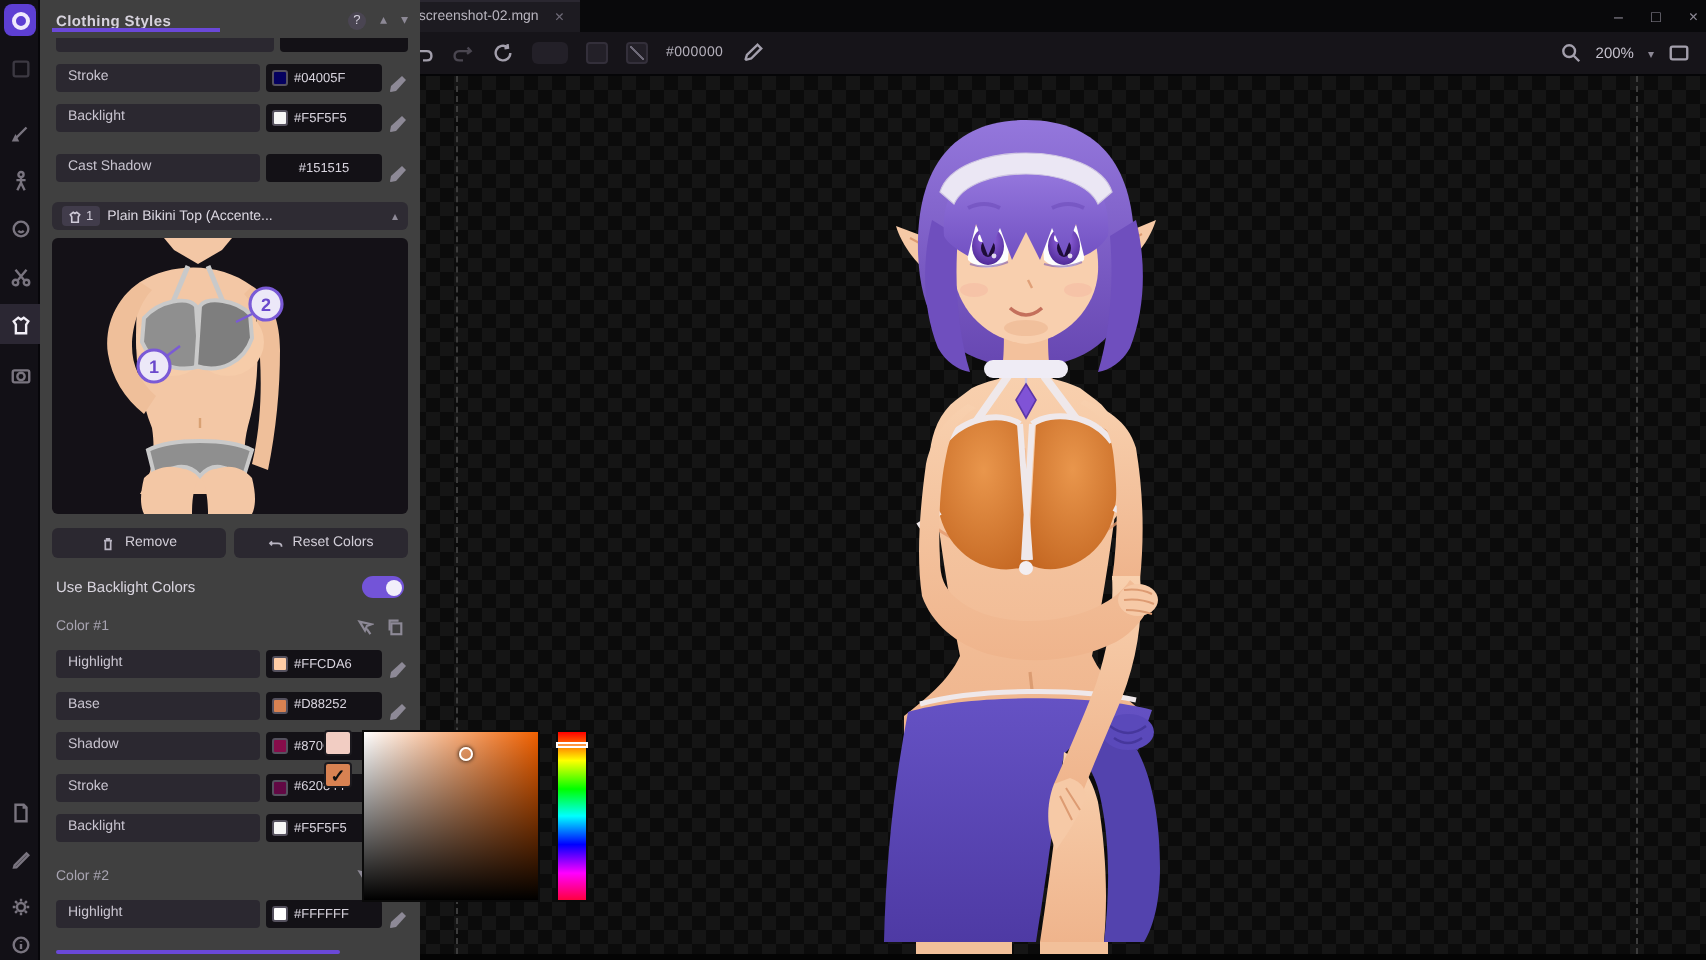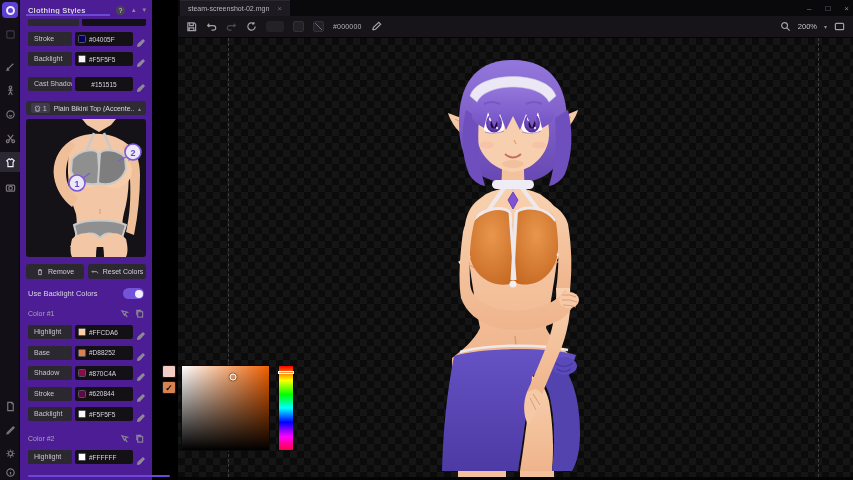--- a/index.html
+++ b/index.html
@@ -13,22 +13,22 @@
     background:#5d3fd3; border-radius:4px; display:flex; align-items:center; justify-content:center; }
   .strip-logo span { width:9px; height:9px; border:2px solid #efeafc; border-radius:50%; display:block; }
   .strip-icon { position:absolute; left:0; width:20px; height:20px; display:flex;
     align-items:center; justify-content:center; color:#79747f; }
   .strip-icon svg { width:11px; height:11px; stroke:#79747f; fill:none; stroke-width:1.3; }
   .strip-icon.active { background:#2b2733; }
   .strip-icon.active svg { stroke:#f2eff7; }
   .strip-icon.dim svg { stroke:#3c3942; }
 
   
-  #panel { position:absolute; left:20px; top:0; width:132px; height:480px;
-    background:#4c1d95; z-index:20; }
+  #panel { position:absolute; left:20px; top:0; width:190px; height:480px;
+    background:#404040; z-index:20; }
   #panel-header { position:relative; height:17px; padding:3px 6px 0 8px; display:flex; align-items:center; }
   #panel-title { font-size:7.5px; font-weight:bold; color:#d6d2dc; letter-spacing:.2px; }
   #panel-title-underline { position:absolute; left:6px; top:14px; width:84px; height:2px; background:#6a48d8; }
   .panel-header-icons { margin-left:auto; display:flex; gap:7px; align-items:center; color:#8d8996; font-size:7px; }
   .help-circle { width:9px; height:9px; border-radius:50%; background:#4a4552; color:#d8d4e0;
     font-size:6.5px; display:flex; align-items:center; justify-content:center; }
 
   .partial-row { display:flex; gap:3px; margin:2px 6px 0 8px; height:7px; overflow:hidden; }
   .partial-row .a { flex:1; background:#2b2830; border-radius:0 0 2px 2px; }
   .partial-row .b { width:64px; background:#131116; border-radius:0 0 2px 2px; }

